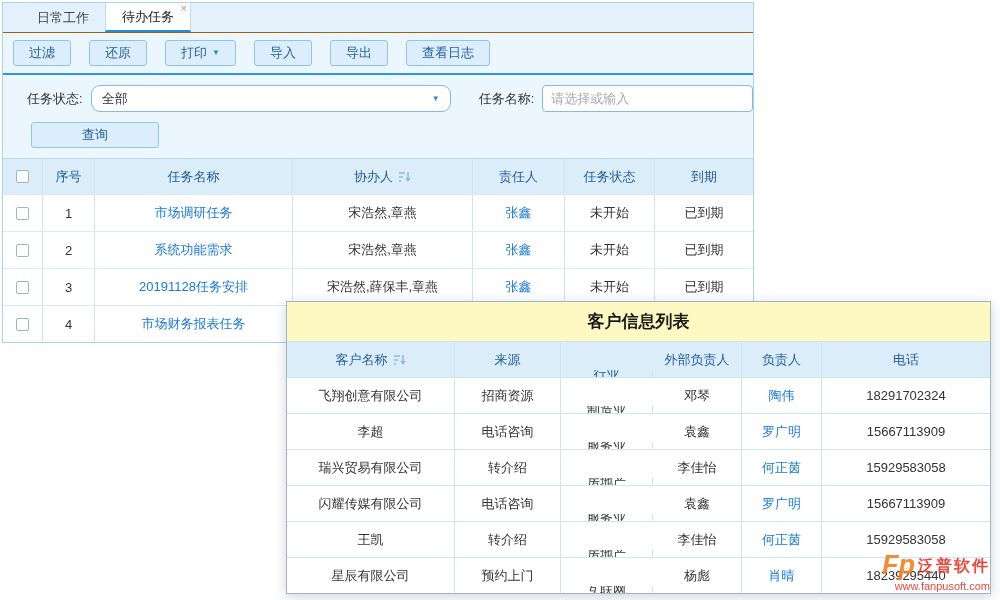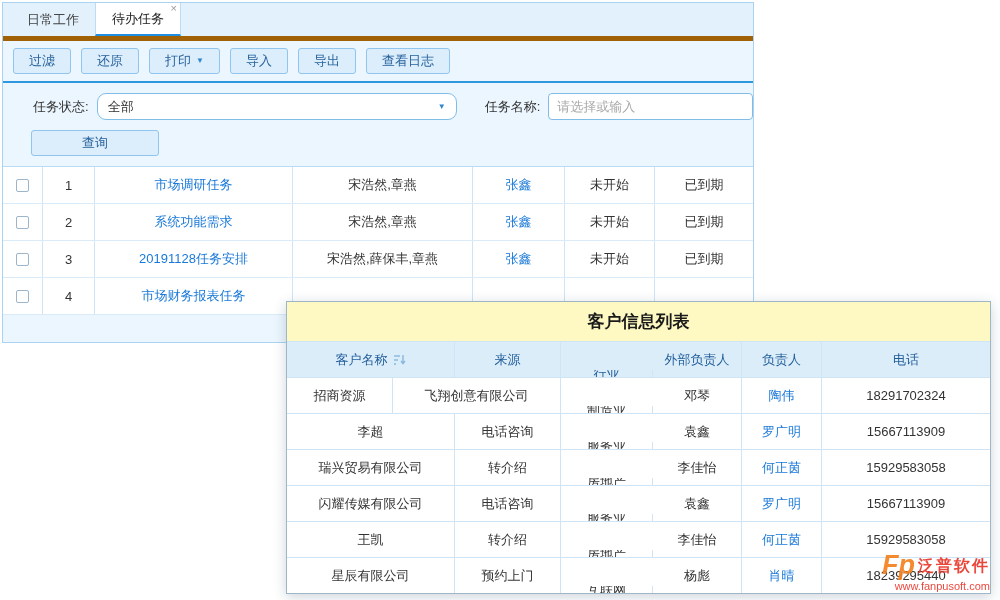--- a/index.html
+++ b/index.html
@@ -8,34 +8,34 @@
     position:relative; background:#fff; overflow:hidden;
     font-family:"Liberation Sans","DejaVu Sans",sans-serif;
     font-size:13px; color:#333;
   }
 
   
   .main-panel {
     position:absolute; left:2px; top:2px; width:752px; height:341px;
     background:#ecf6fe; border:1px solid #a9d3f1; z-index:1; overflow:hidden;
   }
-  .tabbar { height:38px; background:#e3f1fc; border-bottom:5px solid #a16207; display:flex; padding-left:8px; }
+  .tabbar { height:30px; background:#e3f1fc; border-bottom:1px solid #a16207; display:flex; padding-left:18px; }
   .tab { padding:0 16px; display:flex; align-items:center; color:#444; position:relative; cursor:pointer; }
   .tab.active { background:#fff; border-left:1px solid #bcdcf5; border-right:1px solid #bcdcf5; border-bottom:2px solid #1c8ee3; color:#222; }
   .tab-close { position:absolute; top:0; right:3px; font-size:11px; color:#999; line-height:11px; }
 
-  .toolbar { padding:7px 10px; display:flex; gap:10px; border-bottom:2px solid #2f97e0; }
+  .toolbar { padding:7px 10px; display:flex; gap:18px; border-bottom:2px solid #2f97e0; }
   .btn {
     background:#dcedfb; border:1px solid #8fc5ee; color:#28639c; border-radius:3px;
     height:26px; padding:0 15px; display:inline-flex; align-items:center; gap:5px;
     font-size:13px; cursor:pointer; white-space:nowrap;
   }
   .caret { font-size:8px; color:#2f86d0; line-height:1; }
 
-  .filter-row { display:flex; align-items:center; padding:10px 0 10px 30px; height:47px; }
+  .filter-row { display:flex; align-items:center; padding:10px 0 10px 24px; height:47px; }
   .flabel { margin-right:8px; color:#333; }
   .select {
     width:360px; height:27px; background:#fff; border:1px solid #7fbde8; border-radius:9px;
     display:flex; align-items:center; justify-content:space-between; padding:0 10px; cursor:pointer;
   }
   .flabel.second { margin-left:28px; }
   .tinput {
     flex:1; height:27px; background:#fff; border:1px solid #7fbde8; border-radius:4px;
     padding:0 8px; font-size:13px; font-family:inherit; color:#333; outline:none;
   }
@@ -120,20 +120,42 @@
     </div>
     <span class="flabel second">任务名称:</span>
     <input class="tinput" type="text" placeholder="请选择或输入" style="">
   </div>
 
   <div class="query-row">
     <button class="btn query">查询</button>
   </div>
 
   <div class="t-table">
+    <div class="t-row header">
+      <div class="t-cell w-cb">
+        <span class="cb"></span>
+      </div>
+      <div class="t-cell w-no">序号</div>
+      <div class="t-cell w-name">任务名称</div>
+      <div class="t-cell w-collab">
+        <span>协办人</span>
+        <svg class="sort-icon" width="13" height="12" viewBox="0 0 13 12">
+          <g stroke="#86b7dd" stroke-width="1.4" fill="none">
+            <line x1="1" y1="2" x2="7" y2="2"></line>
+              <line x1="1" y1="6" x2="5" y2="6"></line>
+              <line x1="1" y1="10" x2="3" y2="10"></line>
+            <path d="M10 1 v8"></path>
+              <path d="M8 7 l2 2.6 2-2.6"></path>
+          </g>
+        </svg>
+      </div>
+      <div class="t-cell w-owner">责任人</div>
+      <div class="t-cell w-status">任务状态</div>
+      <div class="t-cell w-due">到期</div>
+    </div>
 
     <div class="t-row">
       <div class="t-cell w-cb">
           <span class="cb"></span>
         </div>
       <div class="t-cell w-no">1</div>
       <div class="t-cell w-name">
           <a class="link">市场调研任务</a>
         </div>
       <div class="t-cell w-collab">宋浩然,章燕</div>
@@ -211,22 +233,22 @@
       </svg>
     </div>
     <div class="c-cell cw-src">来源</div>
     <div class="c-cell cw-ind">行业</div>
     <div class="c-cell cw-ext">外部负责人</div>
     <div class="c-cell cw-own">负责人</div>
     <div class="c-cell cw-tel">电话</div>
   </div>
 
   <div class="c-row">
+    <div class="c-cell cw-name">飞翔创意有限公司</div>
     <div class="c-cell cw-src">招商资源</div>
-    <div class="c-cell cw-name">飞翔创意有限公司</div>
     <div class="c-cell cw-ind">制造业</div>
     <div class="c-cell cw-ext">邓琴</div>
     <div class="c-cell cw-own">
         <a class="link">陶伟</a>
       </div>
     <div class="c-cell cw-tel">18291702324</div>
   </div>
 
   <div class="c-row">
     <div class="c-cell cw-name">李超</div>

